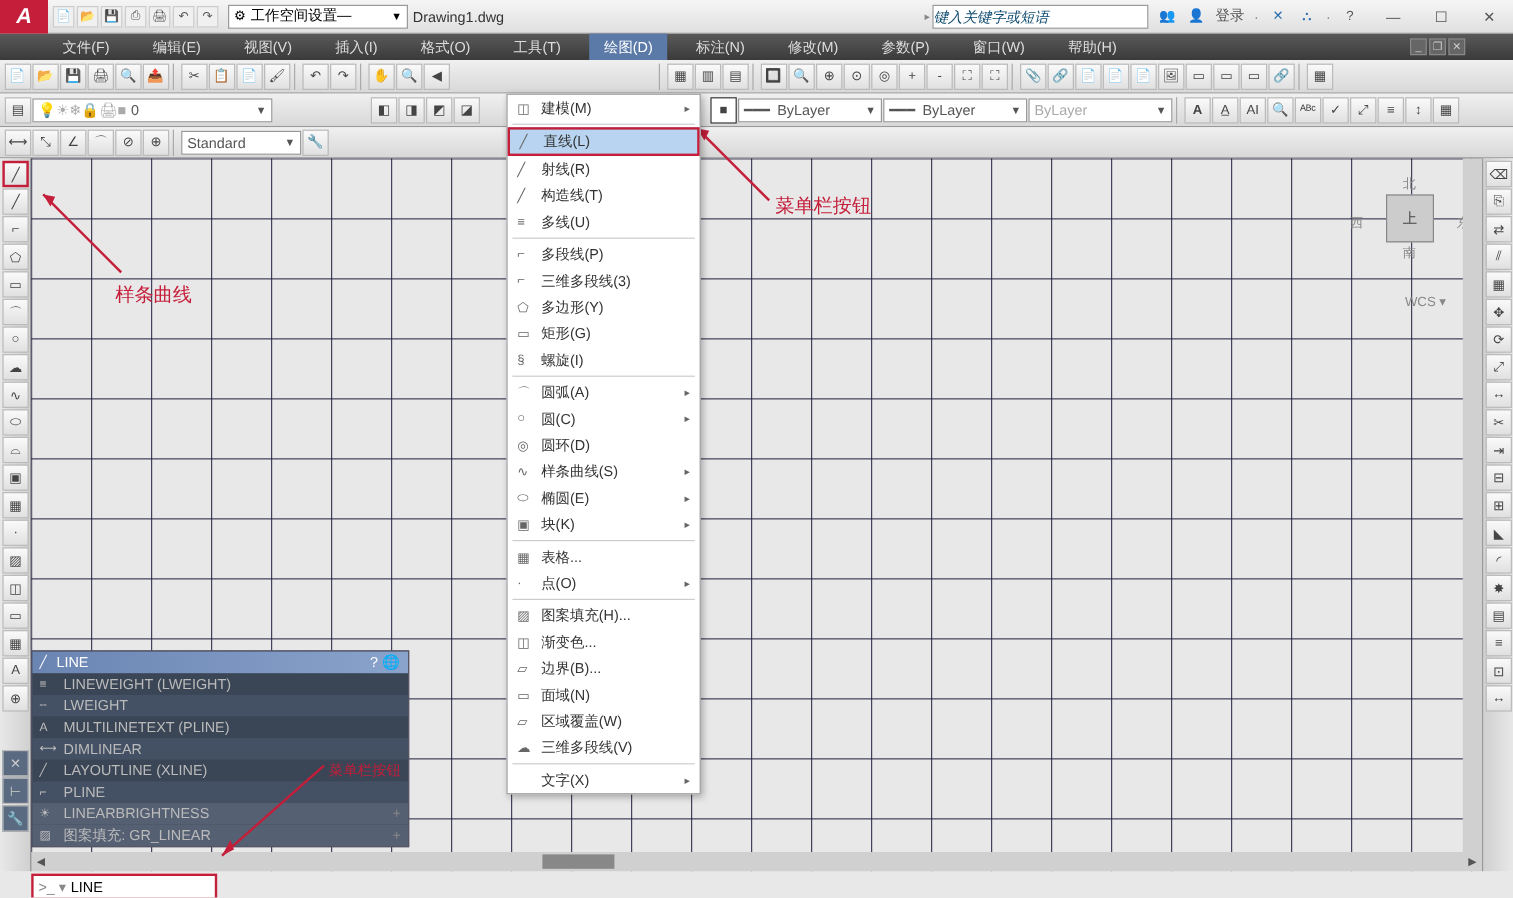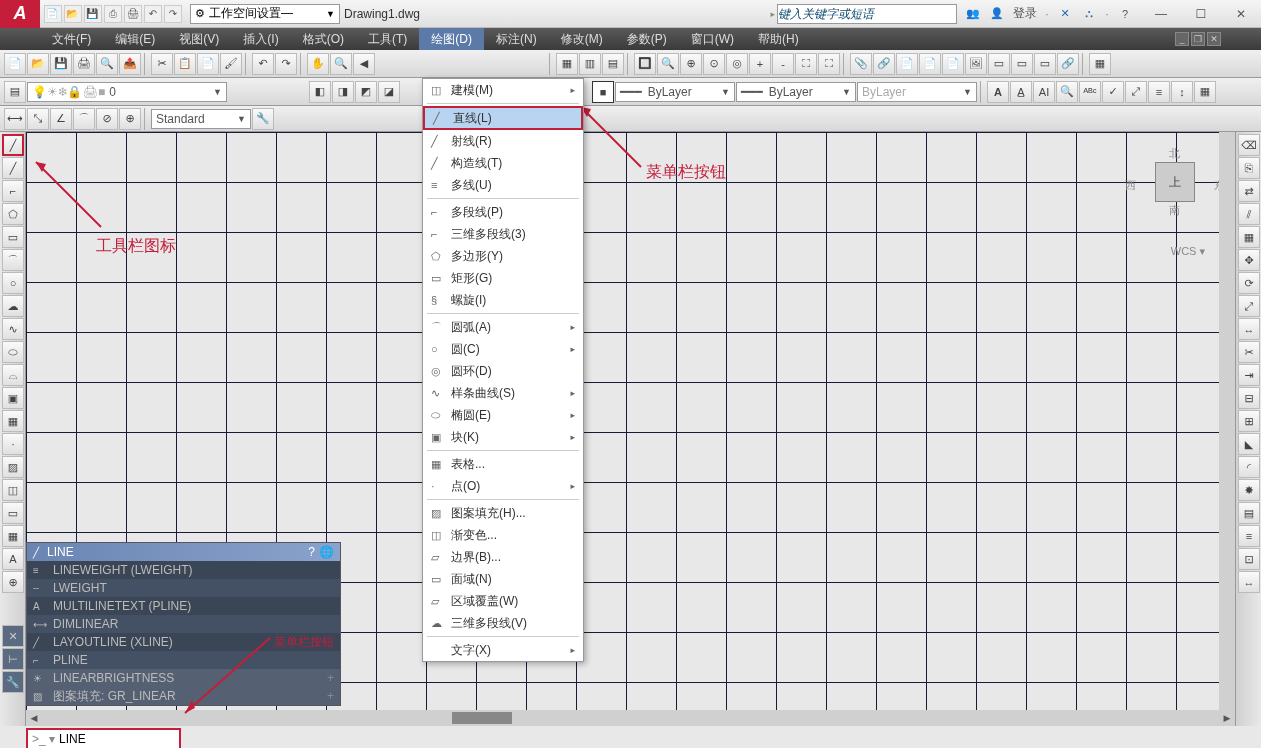--- a/index.html
+++ b/index.html
@@ -10,21 +10,21 @@
 .qat{display:flex;align-items:center;gap:2px;padding:0 4px;}
 .qat-btn{width:18px;height:18px;background:#f0f0f0;border:1px solid #ccc;display:flex;align-items:center;justify-content:center;font-size:10px;color:#555;}
 .ws-combo{width:150px;height:20px;border:1px solid #999;background:#fff;display:flex;align-items:center;padding:0 4px;margin:0 4px;}
 .ws-combo .gear{margin-right:4px;font-size:11px;}
 .title-center{flex:1;text-align:left;color:#333;}
 .search-box{width:180px;height:20px;border:1px solid #999;background:#fff;color:#0c4a6e;padding:0 0;display:flex;align-items:flex-end;font-style:italic;}
 .title-right{display:flex;align-items:center;gap:8px;padding:0 8px;}
 .title-icon{width:16px;height:16px;display:flex;align-items:center;justify-content:center;font-size:11px;color:#555;}
 .win-controls{display:flex;gap:0;}
 .win-btn{width:40px;height:24px;display:flex;align-items:center;justify-content:center;color:#555;}
-.menubar{height:22px;background:linear-gradient(#5a5a5a,#3a3a3a);display:flex;align-items:center;padding:0 40px 0 40px;color:#ddd;}
+.menubar{height:22px;background:linear-gradient(#5a5a5a,#3a3a3a);display:flex;align-items:center;padding:0 40px 0 40px;color:#ddd;gap:12px;}
 .menu-item{padding:0 12px;height:22px;display:flex;align-items:center;cursor:pointer;}
 .menu-item.active{background:#5b7aa8;color:#fff;}
 .mdi-controls{margin-left:auto;display:flex;gap:2px;}
 .mdi-btn{width:14px;height:14px;background:#666;color:#ccc;display:flex;align-items:center;justify-content:center;font-size:9px;border:1px solid #888;}
 .toolbar-row{height:28px;background:linear-gradient(#f0f0f0,#d8d8d8);border-bottom:1px solid #999;display:flex;align-items:center;padding:0 4px;gap:1px;}
 .tb-btn{width:22px;height:22px;background:linear-gradient(#fafafa,#e0e0e0);border:1px solid #bbb;display:flex;align-items:center;justify-content:center;font-size:11px;color:#444;}
 .tb-sep{width:4px;height:22px;border-left:1px solid #aaa;margin:0 2px;}
 .tb-combo{height:20px;border:1px solid #999;background:#fff;display:flex;align-items:center;padding:0 4px;color:#555;}
 .layer-combo{width:200px;}
 .std-combo{width:100px;}
@@ -256,21 +256,21 @@
     <div style="height:30px"></div>
     <div class="lt-btn" style="background:#5a6a80;color:#ccc">✕</div>
     <div class="lt-btn" style="background:#5a6a80;color:#ccc">⊢</div>
     <div class="lt-btn" style="background:#5a6a80;color:#ccc">🔧</div>
   </div>
 
   <div class="canvas-wrapper">
     <div class="canvas-inner">
       <div class="grid-bg"></div>
 
-      <div class="annotation" style="top:104px;left:70px">工具栏图标</div>
+      <div class="annotation" style="top:104px;left:70px">样条曲线</div>
       <div class="annotation" style="top:30px;left:620px">菜单栏按钮</div>
 
       <svg class="arrow" style="top:10px;left:0;width:90px;height:90px">
         <line x1="75" y1="85" x2="10" y2="20" stroke="#c41e3a" stroke-width="2"></line>
         <polygon points="10,20 20,22 16,30" fill="#c41e3a"></polygon>
       </svg>
       <svg class="arrow" style="top:-40px;left:540px;width:90px;height:90px">
         <line x1="75" y1="75" x2="15" y2="15" stroke="#c41e3a" stroke-width="2"></line>
         <polygon points="15,15 25,17 21,25" fill="#c41e3a"></polygon>
       </svg>

